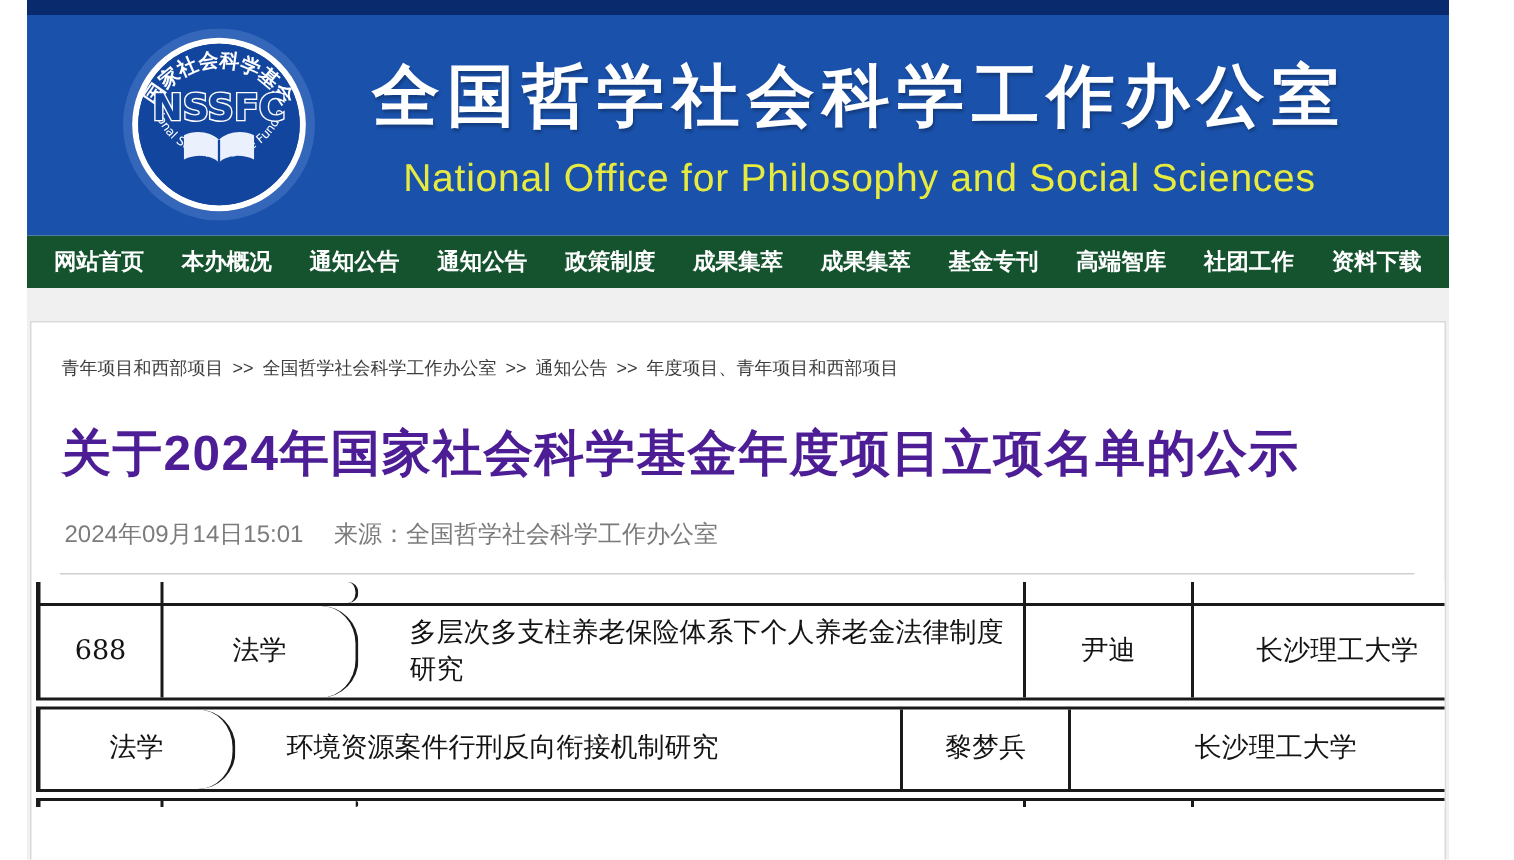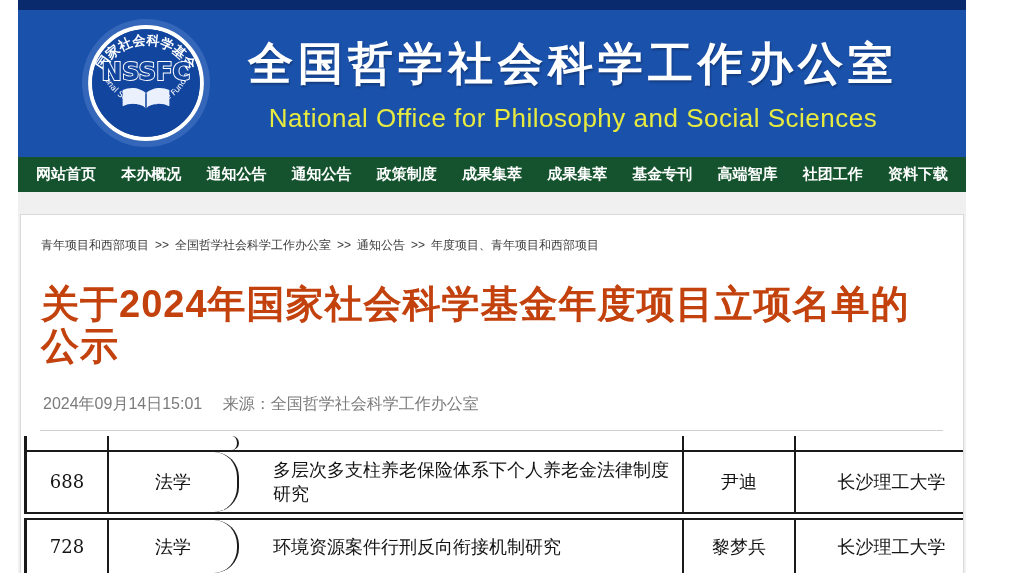--- a/index.html
+++ b/index.html
@@ -31,22 +31,22 @@
   
   .page-bg { background:#f0f0f1; padding-top:22px; height:420px; }
   .content-box {
     background:#ffffff; border:1px solid #d9d9d9; margin:0 2px;
     height:380px; box-sizing:border-box; padding-top:22px; overflow:hidden;
   }
   .breadcrumb { margin-left:20px; font-size:12px; color:#3c3c3c; }
   .breadcrumb a { color:#3c3c3c; text-decoration:none; cursor:pointer; }
   .crumb-sep { margin:0 6px; color:#3c3c3c; }
   .article-title {
-    margin:30px 18px 0 20px; font-size:38px; font-weight:bold;
-    color:#c2410c; letter-spacing:1px; line-height:1.1;
+    margin:30px 18px 0 20px; font-size:33px; font-weight:bold;
+    color:#4c1d95; letter-spacing:1px; line-height:1.1;
   }
   .meta { margin:26px 0 0 22px; font-size:16px; color:#7b7b7b; }
   .meta .src-label { margin-left:16px; }
   .divider { border-bottom:1px solid #cfcfcf; margin:15px 20px 0 19px; height:0; }
 
   
   .tbl {
     margin:5px 0 0 3px; width:966px; box-sizing:border-box;
     font-family:"DejaVu Serif","Liberation Serif",serif; color:#141414; font-size:18px;
   }
@@ -150,21 +150,20 @@
 
         <div class="trow r1">
           <div class="cell c1">688</div>
           <div class="cell c2">法学</div>
           <div class="cell c3 left">多层次多支柱养老保险体系下个人养老金法律制度研究</div>
           <div class="cell c4">尹迪</div>
           <div class="cell c5">长沙理工大学</div>
         </div>
 
         <div class="trow r2 gap">
-          <div class="cell c1">728</div>
           <div class="cell c2">法学</div>
           <div class="cell c3 left">环境资源案件行刑反向衔接机制研究</div>
           <div class="cell c4">黎梦兵</div>
           <div class="cell c5">长沙理工大学</div>
         </div>
 
         <div class="trow stub-bot">
           <div class="cell c1"></div>
           <div class="cell c2"></div>
           <div class="cell c3"></div>

